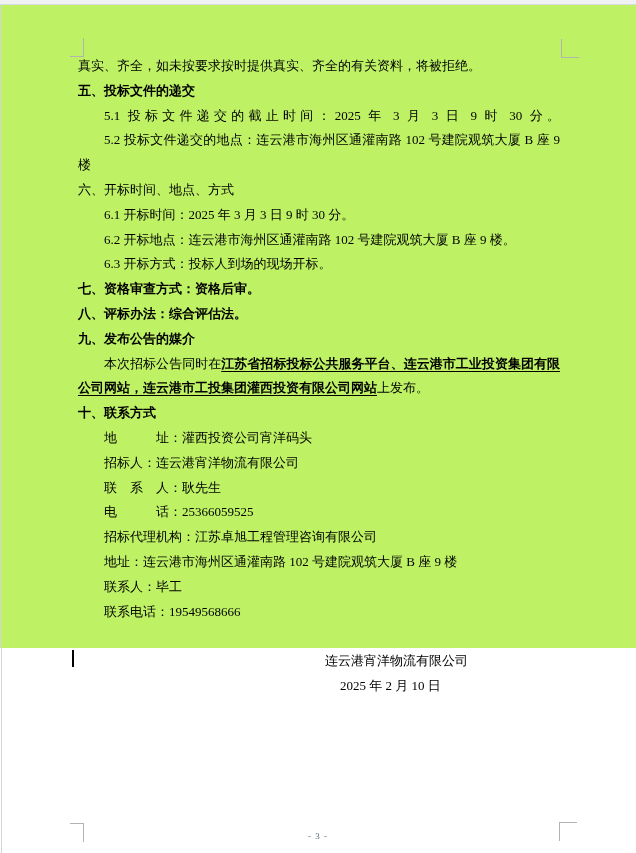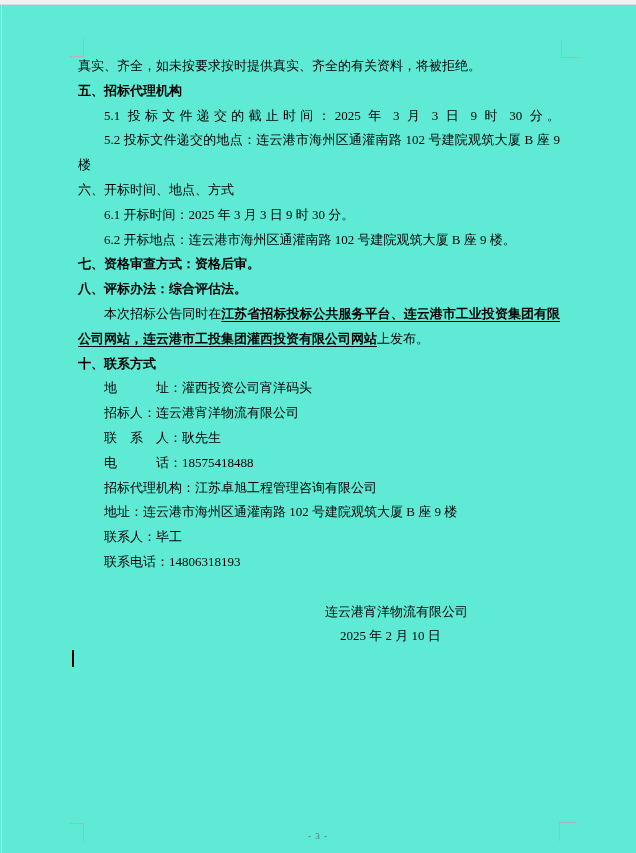--- a/index.html
+++ b/index.html
@@ -8,22 +8,22 @@
     width: 636px;
     height: 853px;
     background: #ffffff;
     overflow: hidden;
     font-family: "Liberation Serif", "DejaVu Serif", serif;
     color: #000000;
   }
   .page {
     position: absolute;
     left: 0; top: 0;
-    width: 636px; height: 853px;
-    background: #5eead4;
+    width: 636px; height: 648px;
+    background: #bef264;
   }
   .top-strip {
     position: absolute;
     left: 0; top: 0;
     width: 636px; height: 4px;
     background: #f0f1f3;
     border-bottom: 1px solid #d8dbdf;
   }
   .left-edge {
     position: absolute;
@@ -75,44 +75,46 @@
   <div class="left-edge"></div>
 
   <div class="mark tl"></div>
   <div class="mark tr"></div>
   <div class="mark bl"></div>
   <div class="mark br"></div>
 
   <div class="content">
     <p class="line">真实、齐全，如未按要求按时提供真实、齐全的有关资料，将被拒绝。</p>
 
-    <p class="line bold">五、招标代理机构</p>
+    <p class="line bold">五、投标文件的递交</p>
     <p class="line indent just">5.1 投标文件递交的截止时间：2025 年 3 月 3 日 9 时 30 分。</p>
     <p class="line indent just">5.2 投标文件递交的地点：连云港市海州区通灌南路 102 号建院观筑大厦 B 座 9</p>
     <p class="line">楼</p>
 
     <p class="line">六、开标时间、地点、方式</p>
     <p class="line indent">6.1 开标时间：2025 年 3 月 3 日 9 时 30 分。</p>
     <p class="line indent">6.2 开标地点：连云港市海州区通灌南路 102 号建院观筑大厦 B 座 9 楼。</p>
+    <p class="line indent">6.3 开标方式：投标人到场的现场开标。</p>
 
     <p class="line bold">七、资格审查方式：资格后审。</p>
     <p class="line bold">八、评标办法：综合评估法。</p>
+    <p class="line bold">九、发布公告的媒介</p>
 
     <p class="line indent just"><span>本次招标公告同时在</span><span class="bold underline">江苏省招标投标公共服务平台、连云港市工业投资集团有限</span></p>
     <p class="line"><span class="bold underline">公司网站，连云港市工投集团灌西投资有限公司网站</span><span>上发布。</span></p>
 
     <p class="line bold">十、联系方式</p>
     <p class="line indent">地　　　址：灌西投资公司宵洋码头</p>
     <p class="line indent">招标人：连云港宵洋物流有限公司</p>
     <p class="line indent">联　系　人：耿先生</p>
-    <p class="line indent">电　　　话：18575418488</p>
+    <p class="line indent">电　　　话：25366059525</p>
     <p class="line indent">招标代理机构：江苏卓旭工程管理咨询有限公司</p>
     <p class="line indent">地址：连云港市海州区通灌南路 102 号建院观筑大厦 B 座 9 楼</p>
     <p class="line indent">联系人：毕工</p>
-    <p class="line indent">联系电话：14806318193</p>
+    <p class="line indent">联系电话：19549568666</p>
 
     <p class="line spacer"></p>
     <p class="line sig-company">连云港宵洋物流有限公司</p>
     <p class="line sig-date">2025 年 2 月 10 日</p>
   </div>
 
   <div class="cursor"></div>
 
   <div class="footer">- 3 -</div>
 </div>

